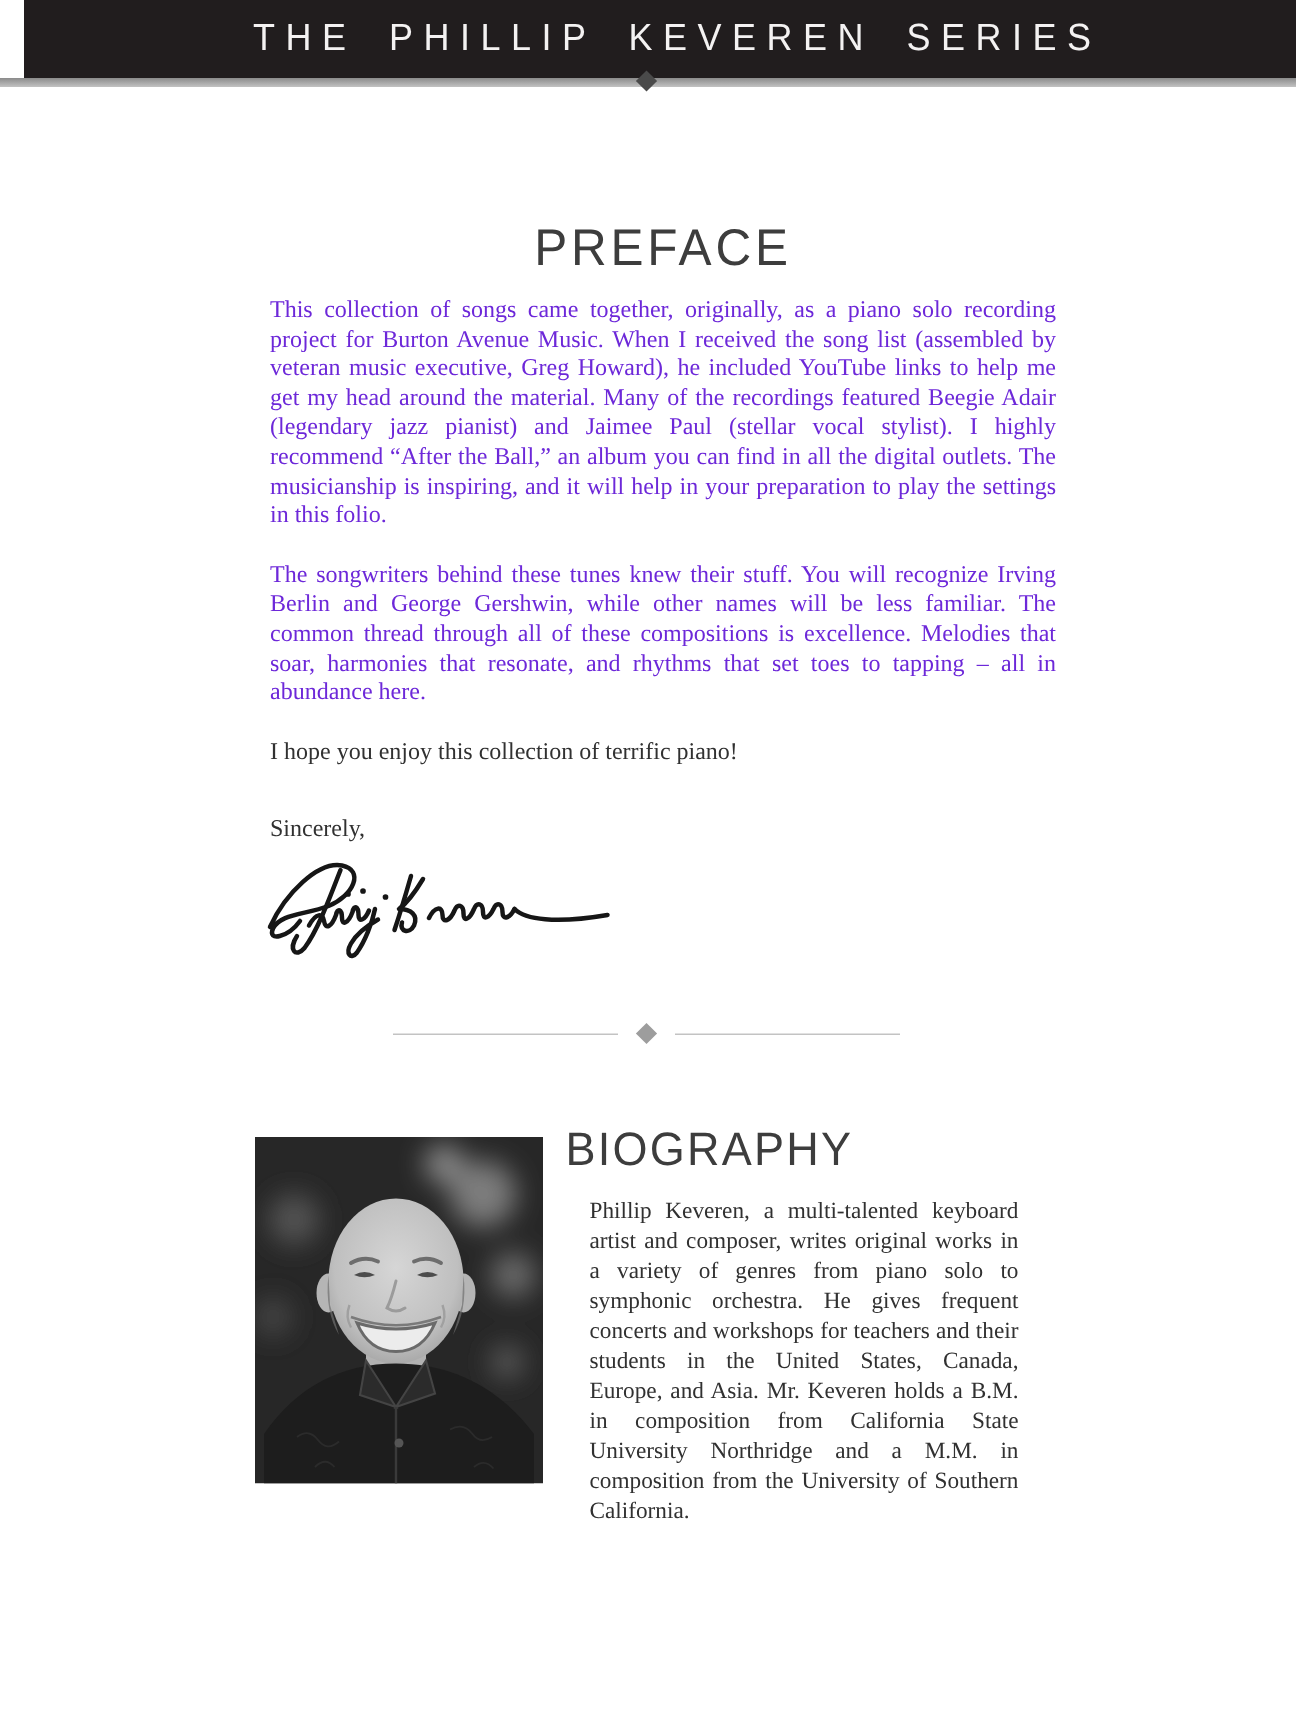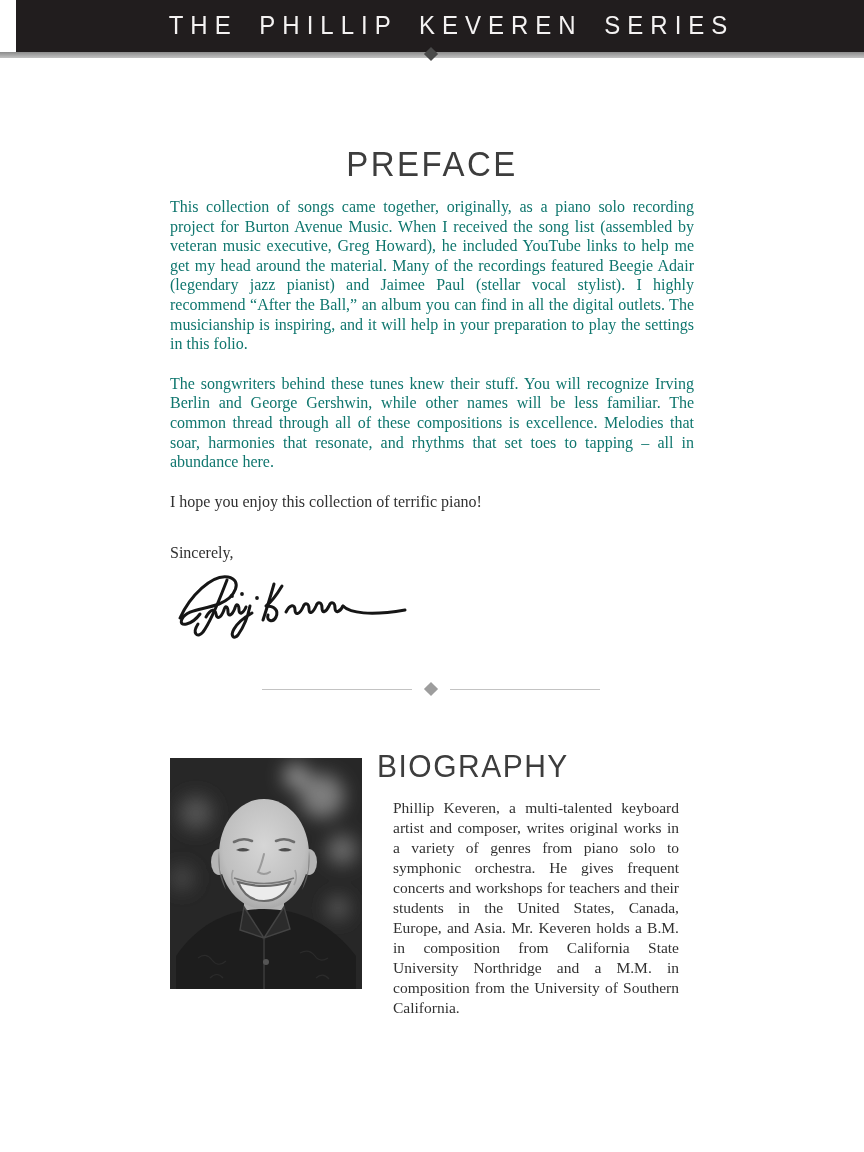--- a/index.html
+++ b/index.html
@@ -20,30 +20,30 @@
   }
   .header-strip {
     position:absolute; top:52px; left:0; width:864px; height:6px;
     background:linear-gradient(#8b8b8b,#c2c2c2);
   }
   .header-diamond {
     position:absolute; top:49px; left:426px; width:10px; height:10px;
     background:#4a4a4a; transform:rotate(45deg);
   }
   
-  .preface { position:absolute; left:170px; top:148px; width:524px; }
+  .preface { position:absolute; left:180px; top:148px; width:524px; }
   .section-heading {
     font-family:"Liberation Sans", sans-serif; font-weight:300;
     color:#3d3d3d; font-size:33px; letter-spacing:2.5px; line-height:1;
     transform:scaleY(1.04);
   }
   .preface .section-heading { text-align:center; margin:0 0 16px 0; }
   .body-par {
     font-size:16px; line-height:19.6px; text-align:justify;
-    margin:0 0 20px 0; color:#0f766e;
+    margin:0 0 20px 0; color:#6d28d9;
   }
   .body-line { font-size:16px; line-height:19.6px; margin:0 0 20px 0; color:#313131; }
   .closing { font-size:16px; line-height:19.6px; margin:32px 0 0 0; color:#313131; }
   
   .signature { position:absolute; left:170px; top:568px; width:245px; height:72px; }
   
   .divider {
     position:absolute; left:262px; top:682px; width:338px; height:14px;
     display:flex; align-items:center;
   }

